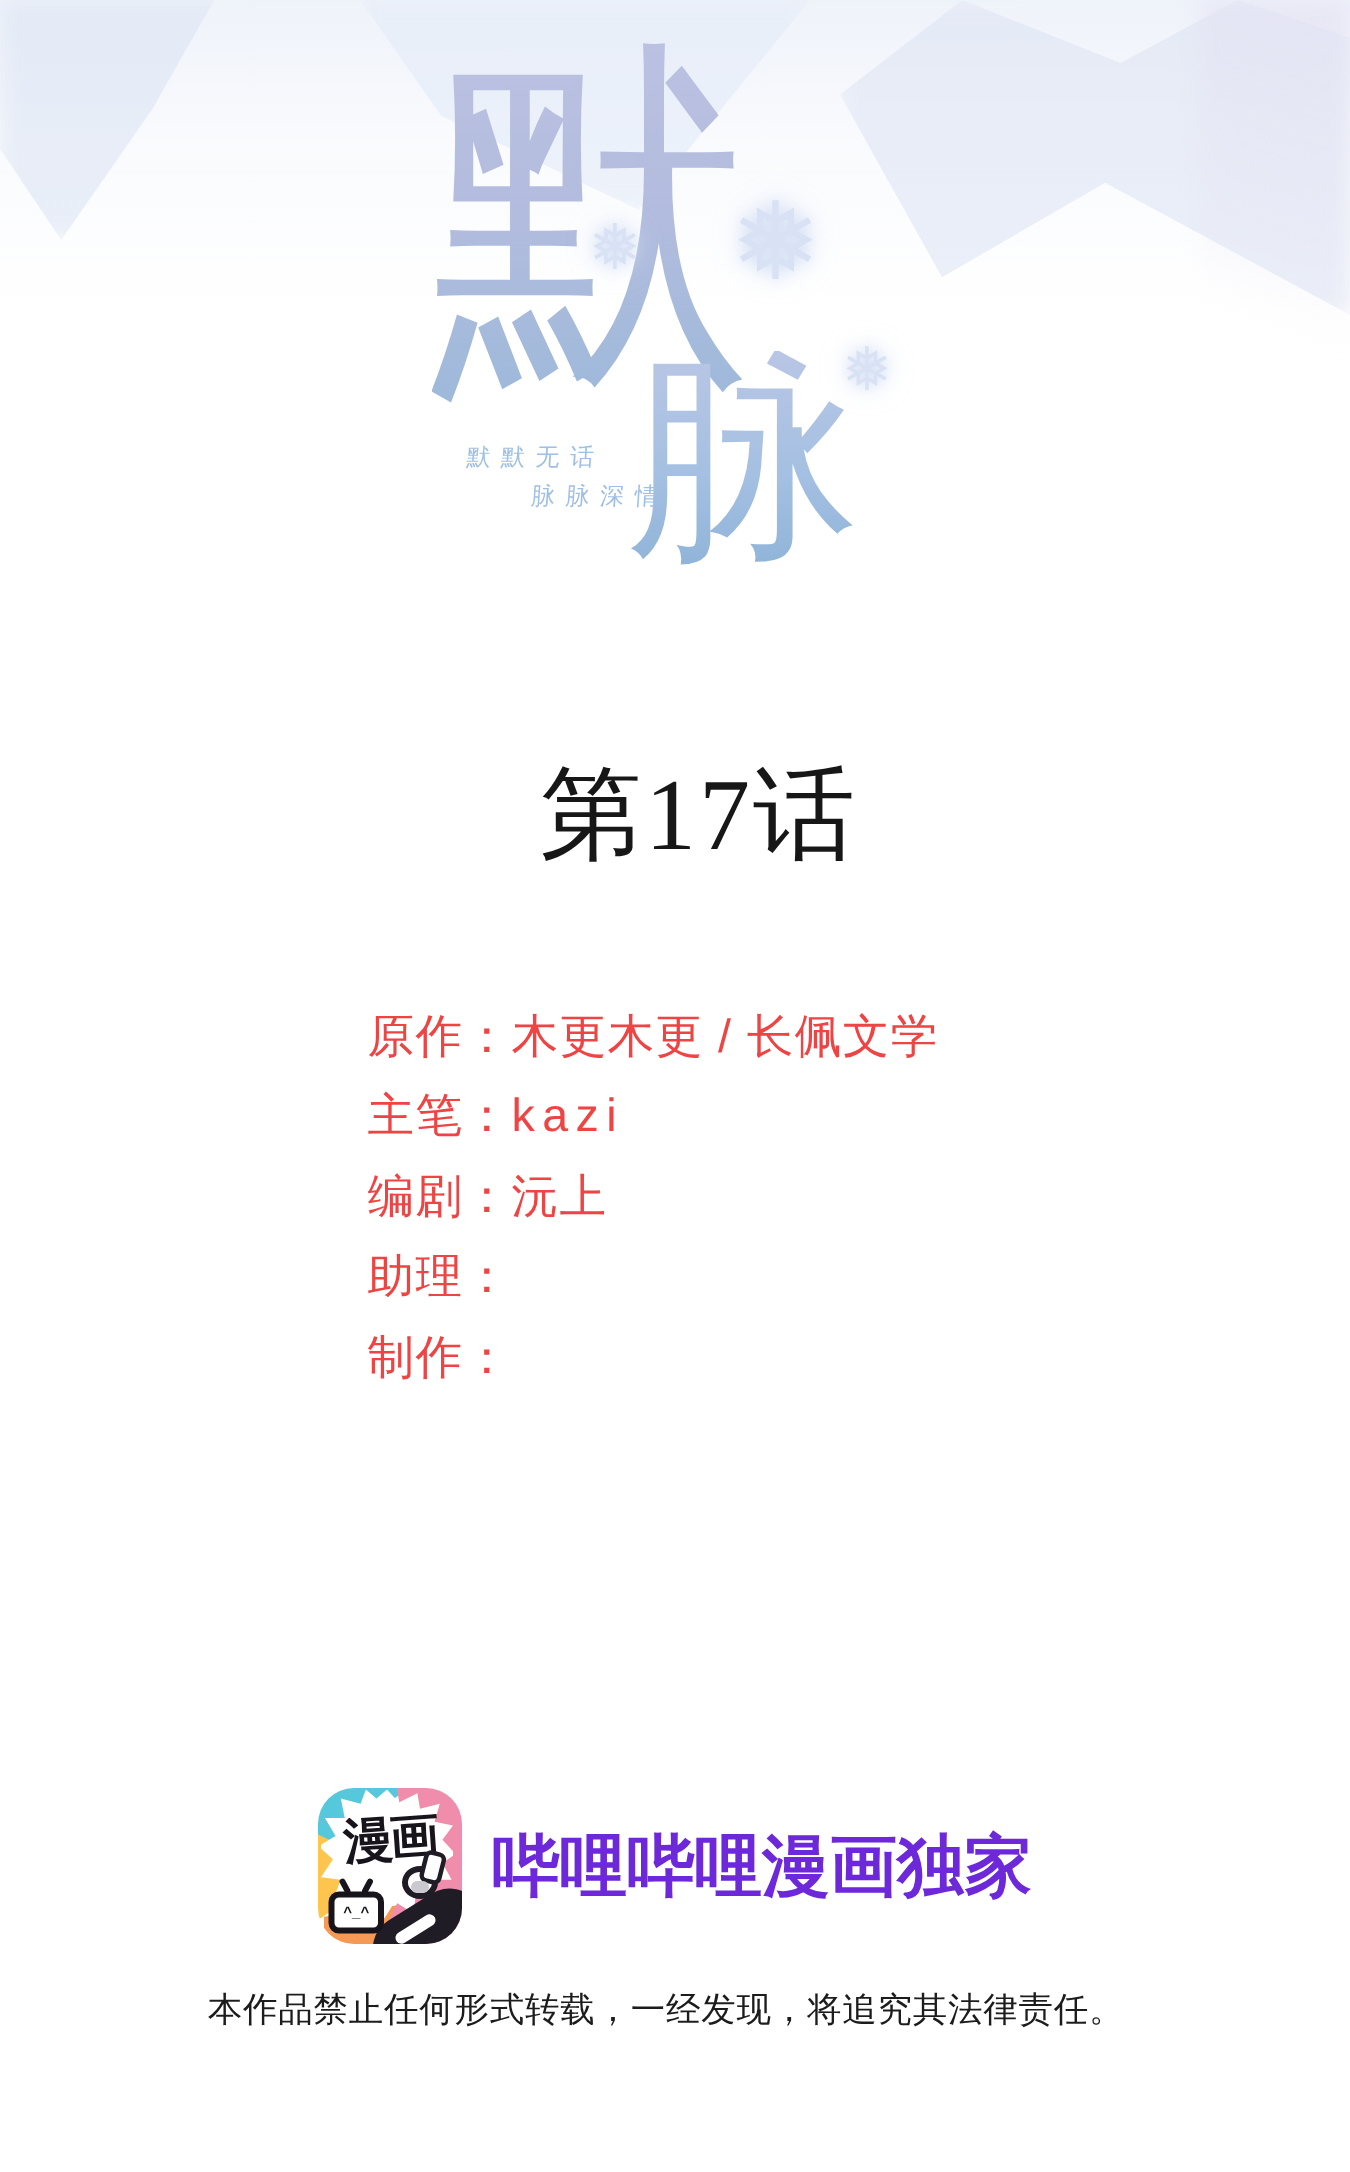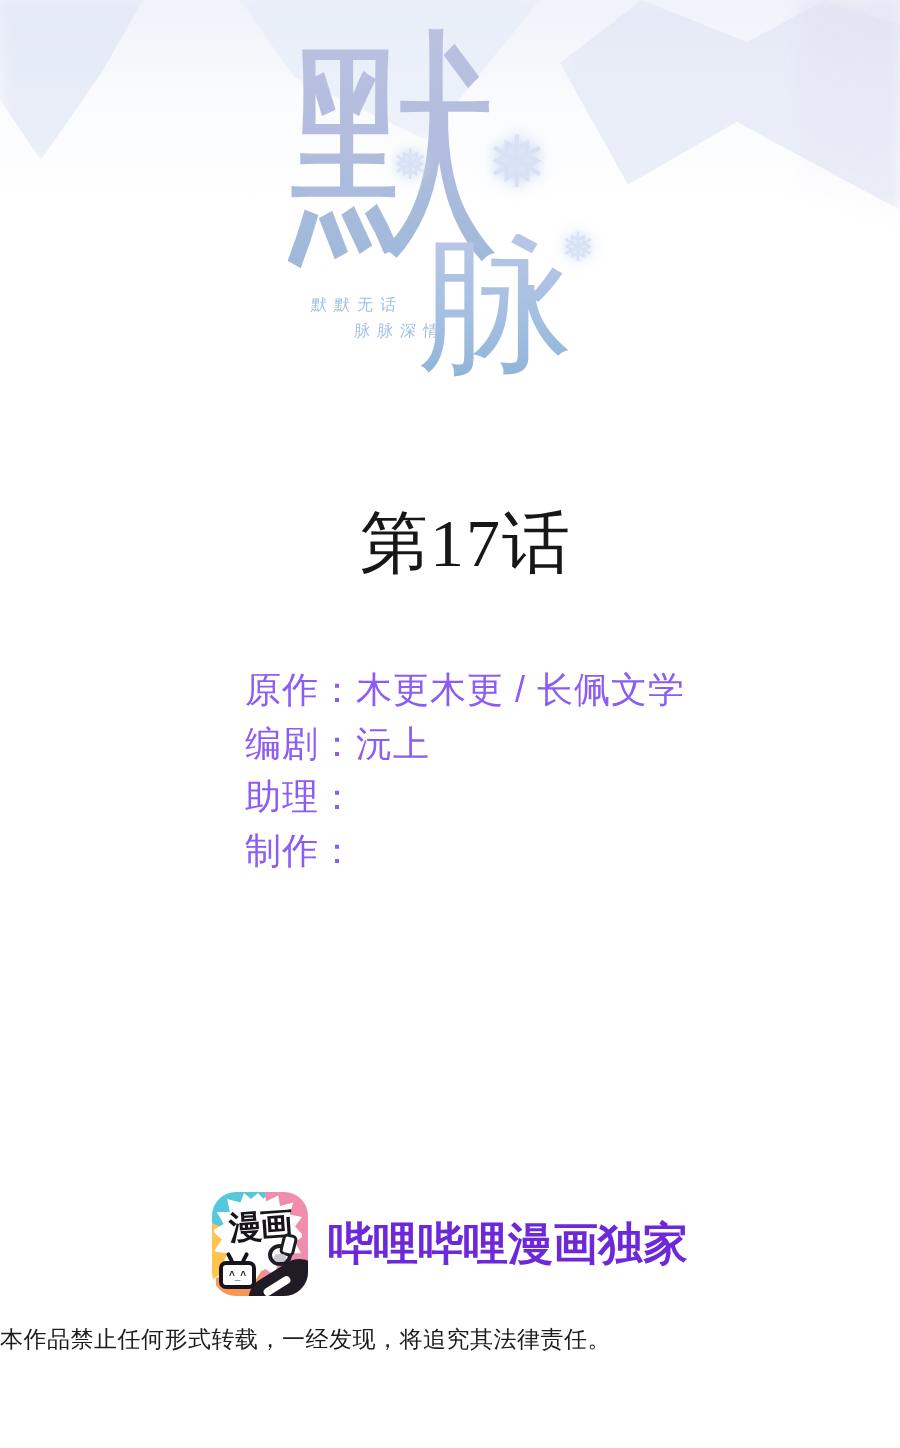--- a/index.html
+++ b/index.html
@@ -95,22 +95,22 @@
     font-weight: 500;
     color: #171717;
     letter-spacing: 2px;
     padding-left: 32px;
   }
 
   
   .credits {
     position: absolute;
     left: 245px; top: 664px;
-    font-size: 36px;
-    color: #8b5cf6;
+    font-size: 31px;
+    color: #ef4444;
     letter-spacing: 1px;
   }
   .credit-row { height: 53.5px; display: flex; align-items: center; white-space: pre; }
   .credit-latin { letter-spacing: 5px; }
 
   
   .publisher {
     position: absolute;
     top: 1192px; left: 0; width: 900px;
     display: flex; justify-content: center; align-items: center;
@@ -232,21 +232,21 @@
     font-size: 45px;
     font-weight: 700;
     color: #6d28d9;
     letter-spacing: 0px;
   }
 
   
   .disclaimer {
     position: absolute;
     top: 1324px; left: 0; width: 888px;
-    text-align: left;
+    text-align: center;
     font-size: 23px;
     color: #1c1c1c;
     letter-spacing: 0.5px;
   }
 </style>
 </head>
 <body>
 
 <div class="page">
 
@@ -264,20 +264,23 @@
     <div class="snowflake snow-small">❅</div>
     <div class="tagline tagline-1">默默无话</div>
     <div class="tagline tagline-2">脉脉深情</div>
   </div>
 
   <h1 class="chapter-title">第17话</h1>
 
   <div class="credits">
     <div class="credit-row">
       <span>原作：</span><span>木更木更 / 长佩文学</span>
+    </div>
+    <div class="credit-row">
+      <span>主笔：</span><span class="credit-latin">kazi</span>
     </div>
     <div class="credit-row">
       <span>编剧：</span><span>沅上</span>
     </div>
     <div class="credit-row">
       <span>助理：</span>
     </div>
     <div class="credit-row">
       <span>制作：</span>
     </div>

